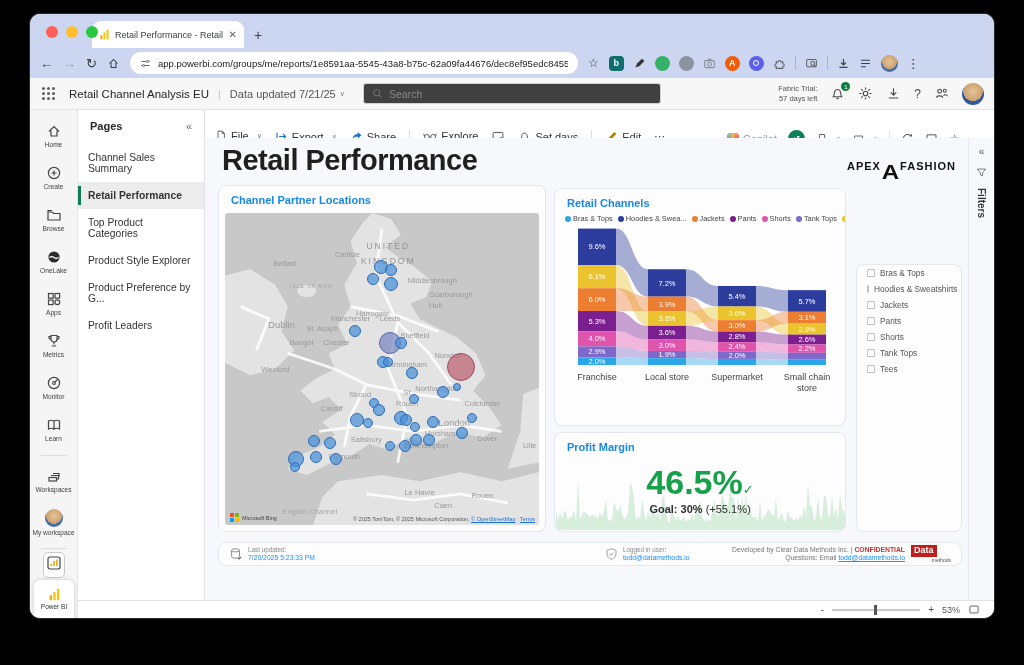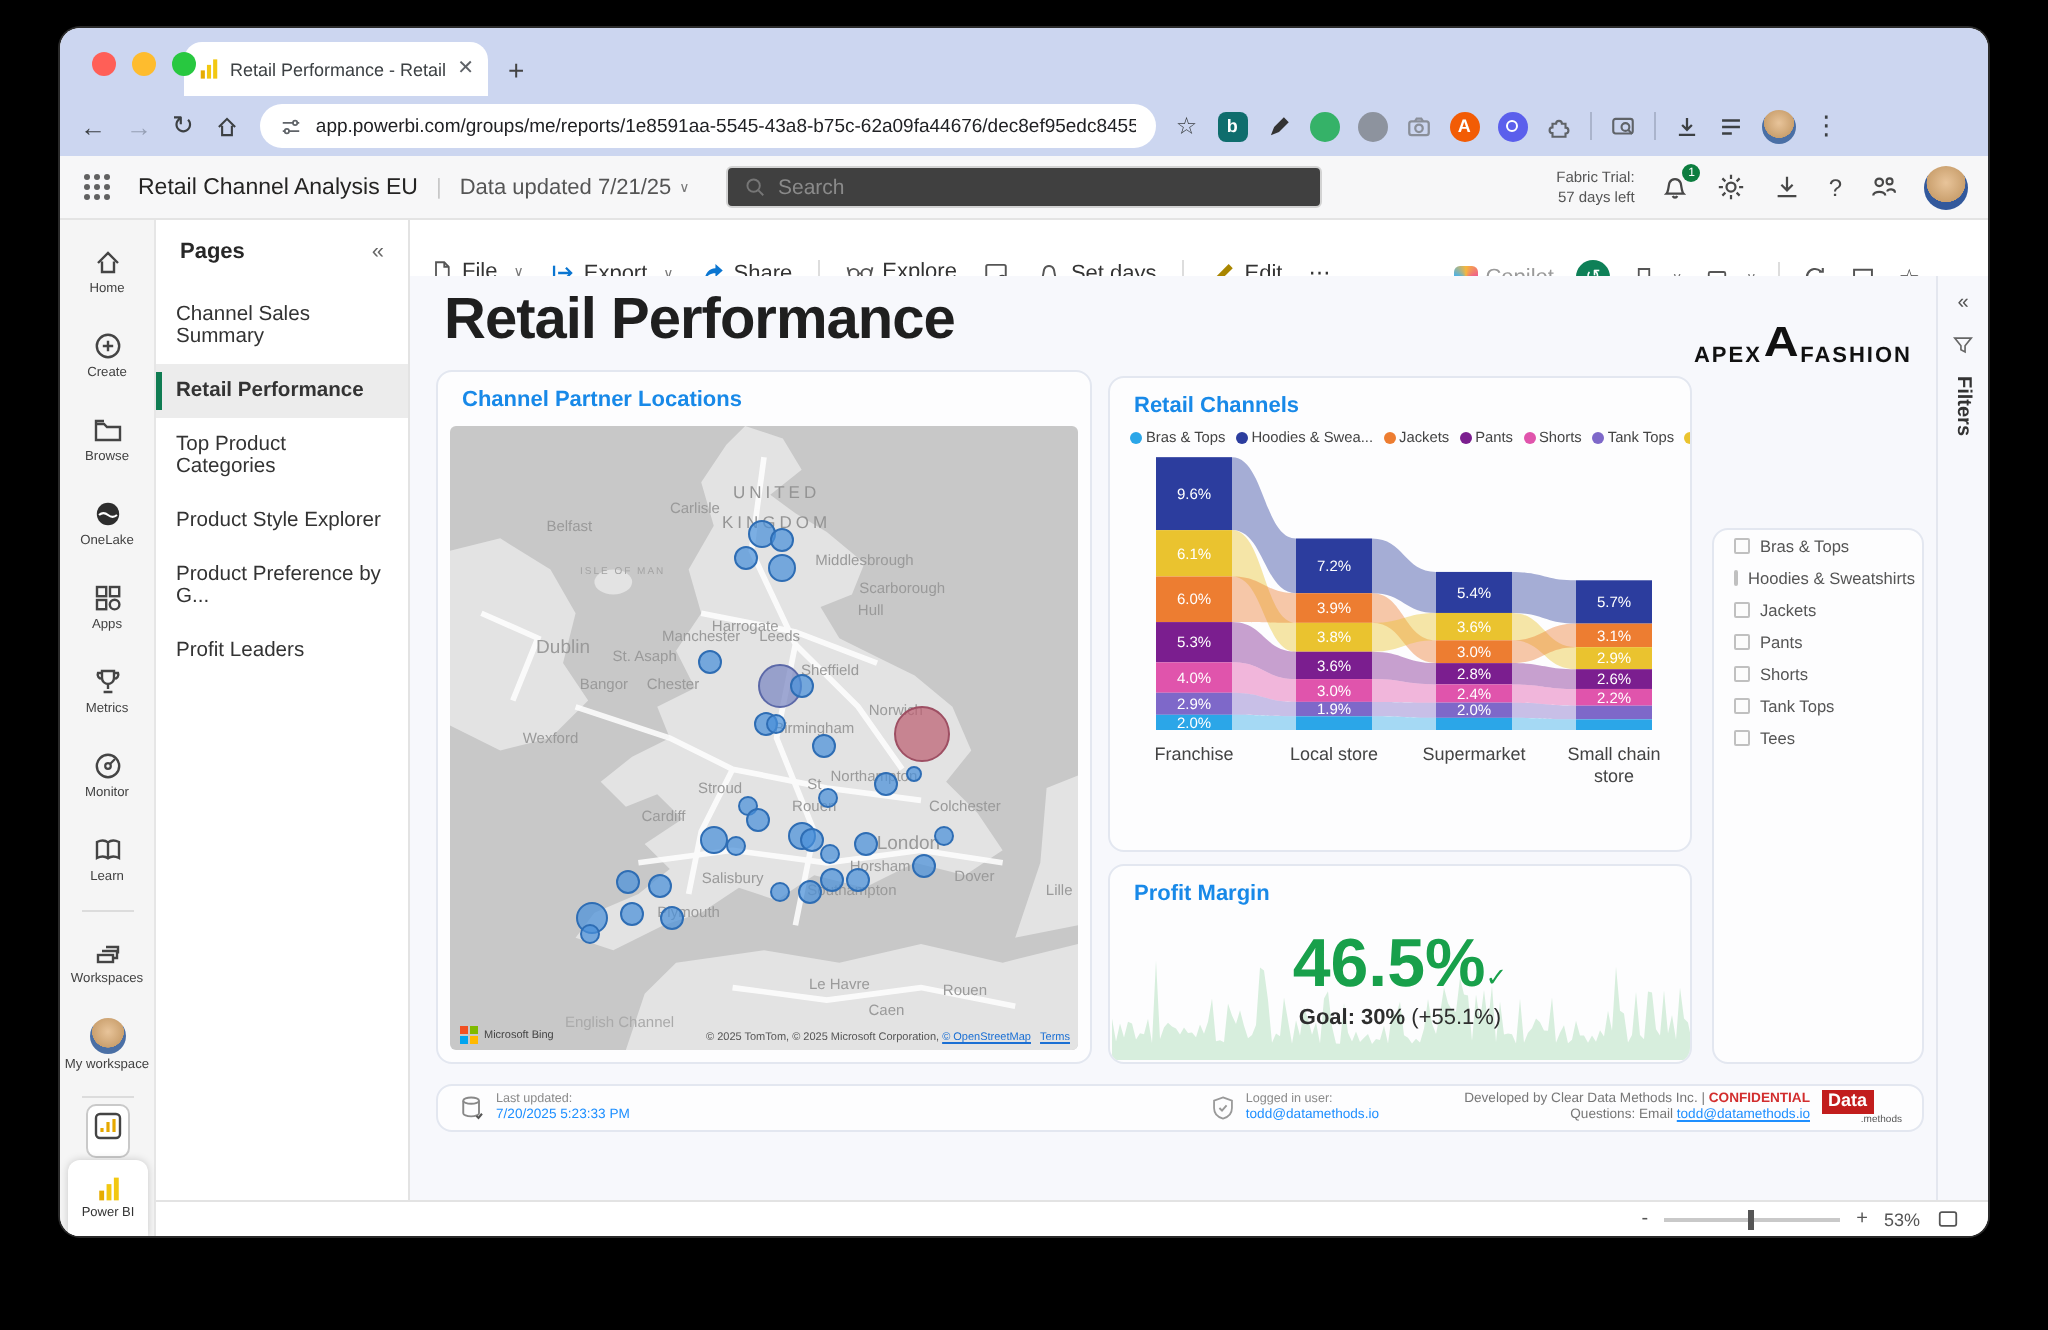--- a/index.html
+++ b/index.html
@@ -69,21 +69,21 @@
   .copilot-lbl { color:#9a9a9a; }
   .copilot-ic { width:12px; height:12px; border-radius:3px; background:conic-gradient(#f6b73c,#ee5396,#8a3ffc,#33b1ff,#f6b73c); }
   .greenreset { width:17px; height:17px; border-radius:50%; background:#0e8057; display:flex; align-items:center; justify-content:center; color:#fff; font-size:9px; }
   .tb-glyph { color:#444; font-size:12px; }
 
   
   .canvas { position:absolute; left:175px; top:124px; width:763px; height:462px; background:#f7f8fc; }
   .filters-strip { position:absolute; left:938px; top:124px; width:26px; height:462px; background:#f7f8fc; border-left:1px solid #e4e7ef; display:flex; flex-direction:column; align-items:center; padding-top:8px; gap:10px; }
   .filters-vtext { writing-mode:vertical-rl; font-size:10px; color:#333; font-weight:bold; }
   .rpt-title { position:absolute; left:17px; top:6px; font-size:29px; font-weight:600; color:#1f1f1f; letter-spacing:-0.5px; }
-  .brand { position:absolute; right:12px; top:22px; display:flex; align-items:flex-end; gap:2px; font-weight:bold; color:#111; }
+  .brand { position:absolute; right:12px; top:22px; display:flex; align-items:flex-start; gap:2px; font-weight:bold; color:#111; }
   .brand .bl,.brand .br { font-size:11px; letter-spacing:1px; }
   .brand .ba { font-size:21px; font-weight:bold; transform:scaleX(1.15); }
 
   .card { position:absolute; background:#fdfdfe; border:1px solid #e3e7f0; border-radius:8px; }
   .card-title { font-size:11px; font-weight:bold; color:#1889e8; padding:8px 12px 4px; }
 
   
   #map-card { left:13px; top:47px; width:328px; height:347px; }
   .map-area { position:absolute; left:6px; right:6px; top:27px; bottom:6px; background:#c8c8c8; border-radius:3px; overflow:hidden; }
   .map-label { position:absolute; transform:translate(-50%,-50%); color:#9a9a9a; white-space:nowrap; pointer-events:none; }

